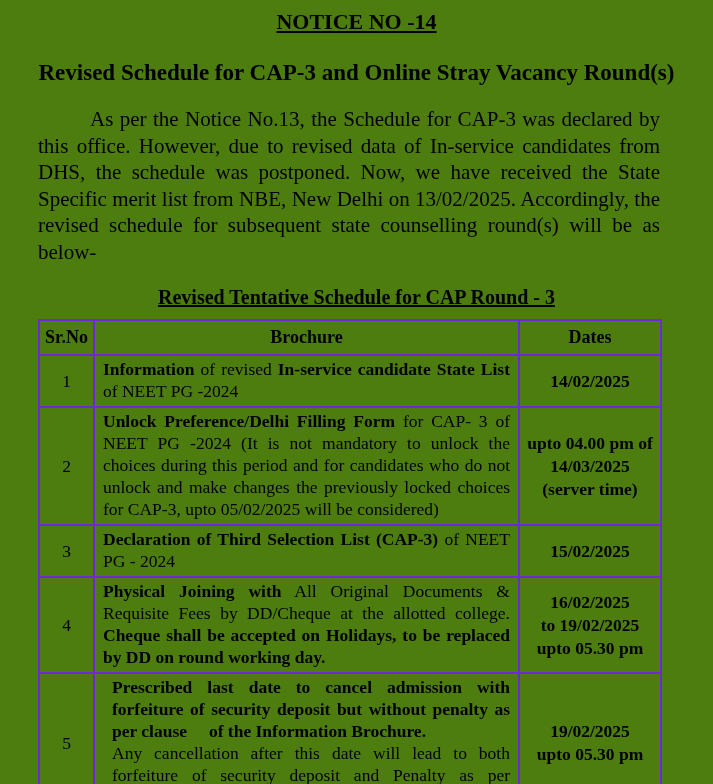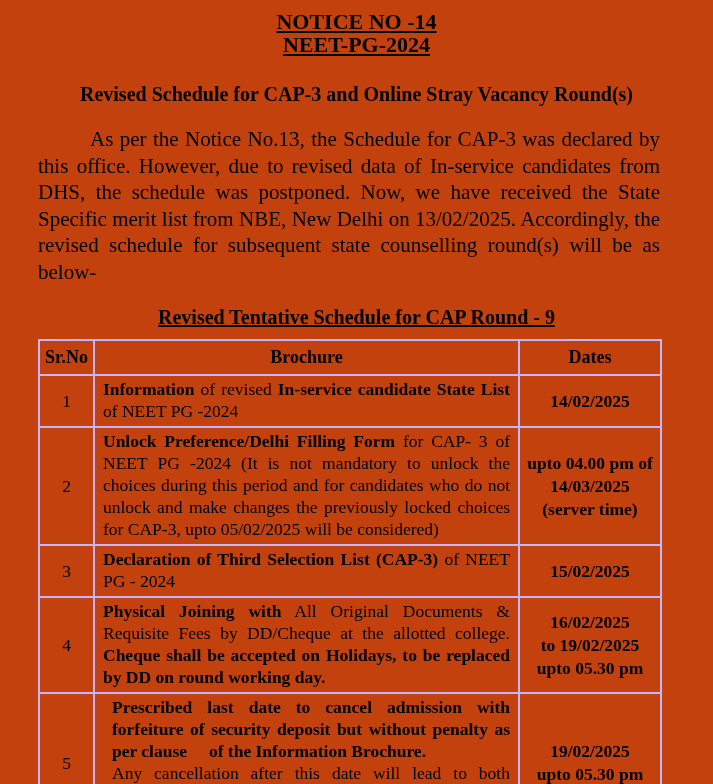--- a/index.html
+++ b/index.html
@@ -2,49 +2,49 @@
 <html><head>
 <meta charset="utf-8">
 <style>
   html, body { margin: 0; padding: 0; background: #ffffff; }
   body {
     width: 713px; height: 784px;
     font-family: "Liberation Serif", serif;
     color: #000000;
     overflow: hidden;
   }
-  .page { position: relative; width: 713px; height: 784px; background: #c2410c; }
+  .page { position: relative; width: 713px; height: 784px; background: #4d7c0f; }
 
   .doc-title {
     text-align: center; font-weight: bold; font-size: 22px; line-height: 23px;
     text-decoration: underline;
   }
   .doc-title.first { padding-top: 10px; }
 
   .subtitle {
-    text-align: center; font-weight: bold; font-size: 20px;
+    text-align: center; font-weight: bold; font-size: 23px;
     margin: 27px 0 0 0;
   }
 
   .intro {
     font-size: 21px; line-height: 26.5px; text-align: justify;
     margin: 20px 53px 0 38px; text-indent: 52px;
   }
 
   .table-title {
     text-align: center; font-weight: bold; font-size: 20px;
     text-decoration: underline; margin: 21px 0 0 0;
   }
 
   table.schedule {
     border-collapse: collapse; table-layout: fixed;
     width: 622px; margin: 10px 0 0 38px;
     font-size: 17.5px;
   }
-  table.schedule th, table.schedule td { border: 2px solid #c4b5fd; }
+  table.schedule th, table.schedule td { border: 2px solid #6d28d9; }
   table.schedule th { font-size: 18px; font-weight: bold; padding: 6px 4px; text-align: center; }
   col.c-sr { width: 55px; }
   col.c-act { width: 425px; }
   col.c-dt { width: 142px; }
   td.sr { text-align: center; vertical-align: middle; font-size: 17.5px; }
   td.act {
     text-align: justify; vertical-align: middle;
     padding: 2px 8px 4px 8px; line-height: 22px;
   }
   td.act div { text-align: justify; margin-left: 9px; }
@@ -53,27 +53,26 @@
     white-space: pre-line; line-height: 23px; padding: 12px 4px; font-weight: bold;
   }
   .b { font-weight: bold; }
 </style>
 </head>
 <body>
 
 <div class="page">
 
   <div class="doc-title first">NOTICE NO -14</div>
-  <div class="doc-title">NEET-PG-2024</div>
 
   <div class="subtitle">Revised Schedule for CAP-3 and Online Stray Vacancy Round(s)</div>
 
   <p class="intro">As per the Notice No.13, the Schedule for CAP-3 was declared by this office. However, due to revised data of In-service candidates from DHS, the schedule was postponed. Now, we have received the State Specific merit list from NBE, New Delhi on 13/02/2025. Accordingly, the revised schedule for subsequent state counselling round(s) will be as below-</p>
 
-  <div class="table-title">Revised Tentative Schedule for CAP Round - 9</div>
+  <div class="table-title">Revised Tentative Schedule for CAP Round - 3</div>
 
   <table class="schedule">
     <colgroup>
       <col class="c-sr">
         <col class="c-act">
         <col class="c-dt">
     </colgroup>
     <thead>
       <tr>
         <th>Sr.No</th>

